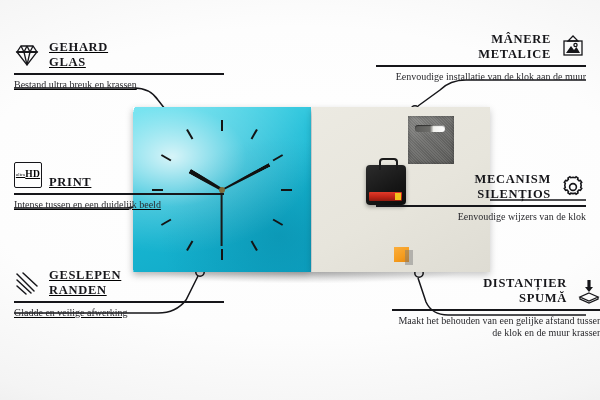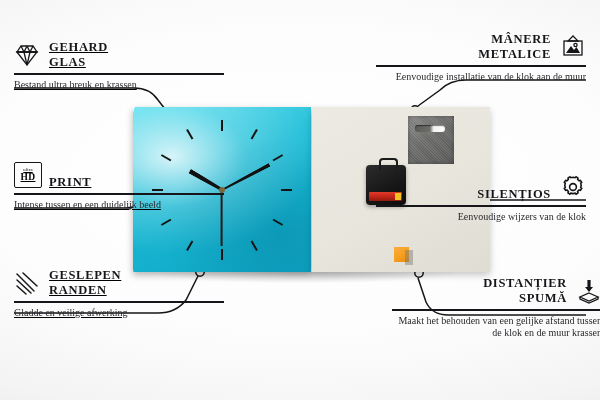--- a/index.html
+++ b/index.html
@@ -85,21 +85,21 @@
   .right{left:376px;text-align:right;}
   .co-head{display:flex;align-items:center;gap:9px;}
   .right .co-head{justify-content:flex-end;}
   .co-title{font-size:12.5px;letter-spacing:.7px;font-weight:bold;color:#16161a;
     line-height:15px;text-transform:uppercase;}
   .co-rule{margin-top:3px;height:1.5px;background:#16161a;width:100%;}
   .co-desc{margin-top:4px;font-size:10px;line-height:12.5px;color:#2a2a2e;}
   .ico{width:26px;height:26px;flex:0 0 26px;display:block;}
   .ico svg{display:block;width:26px;height:26px;}
   .hdbox{width:26px;height:24px;border:1.6px solid #16161a;border-radius:2px;
-    display:flex;flex-direction:column;align-items:center;justify-content:center;line-height:1;}
+    display:flex;flex-direction:row;align-items:center;justify-content:center;line-height:1;}
   .hdbox b{font-size:9.5px;font-weight:bold;letter-spacing:.3px;}
   .hdbox s{font-size:4.6px;text-decoration:none;letter-spacing:.2px;}
   svg.lines{position:absolute;left:0;top:0;width:600px;height:400px;overflow:visible;}
 </style>
 </head>
 <body>
 
 <div id="stage">
 
   <svg class="lines" viewBox="0 0 600 400">
@@ -255,21 +255,21 @@
         <span>GESLEPEN</span><br><span>RANDEN</span>
       </span>
     </div>
     <div class="co-rule"></div>
     <div class="co-desc">Gladde en veilige afwerking</div>
   </div>
 
   <div class="callout right" style="top:172px;">
     <div class="co-head">
       <span class="co-title">
-        <br><span>SILENȚIOS</span>
+        <span>MECANISM</span><br><span>SILENȚIOS</span>
       </span>
       <span class="ico">
         <svg viewBox="0 0 26 26">
             <g fill="none" stroke="#16161a" stroke-width="1.6">
           <path d="M13 3.2 l2.2 .5 .9 -1.0 1.9 1.3 -.4 1.3 1.5 1.5 1.3 -.4 1.3 1.9 -1.0 .9
                    .5 2.2 -.5 2.2 1.0 .9 -1.3 1.9 -1.3 -.4 -1.5 1.5 .4 1.3 -1.9 1.3 -.9 -1.0
                    -2.2 .5 -2.2 -.5 -.9 1.0 -1.9 -1.3 .4 -1.3 -1.5 -1.5 -1.3 .4 -1.3 -1.9 1.0 -.9
                    -.5 -2.2 .5 -2.2 -1.0 -.9 1.3 -1.9 1.3 .4 1.5 -1.5 -.4 -1.3 1.9 -1.3 .9 1.0 Z"></path>
           <circle cx="13" cy="13" r="3.4"></circle>
             </g>

